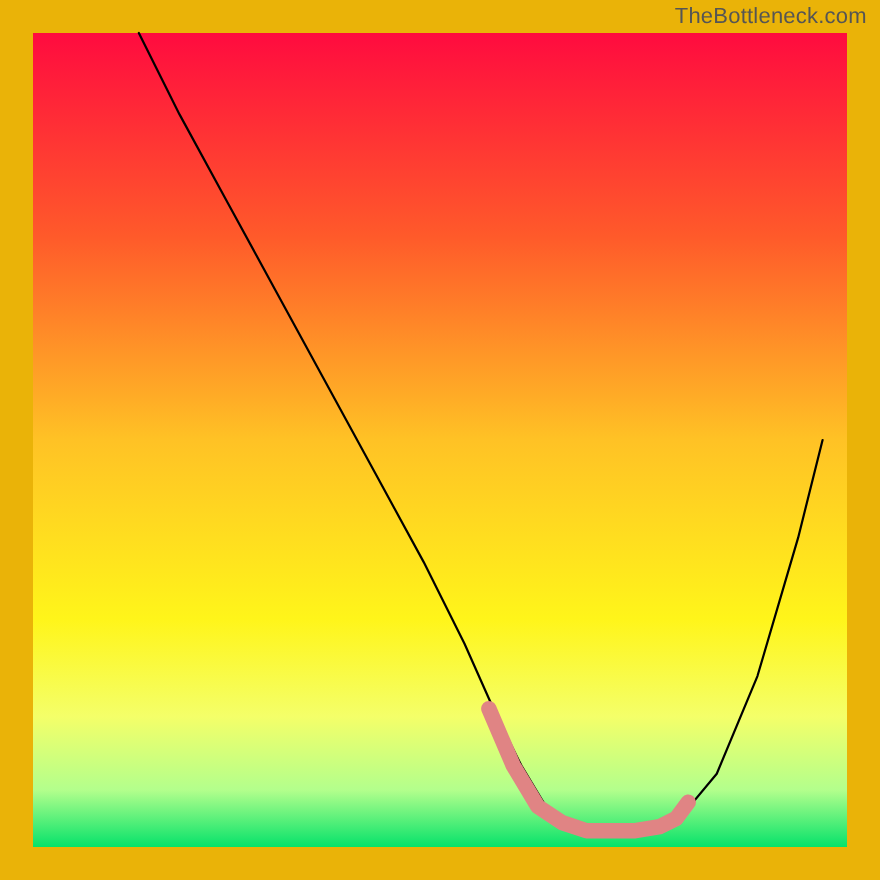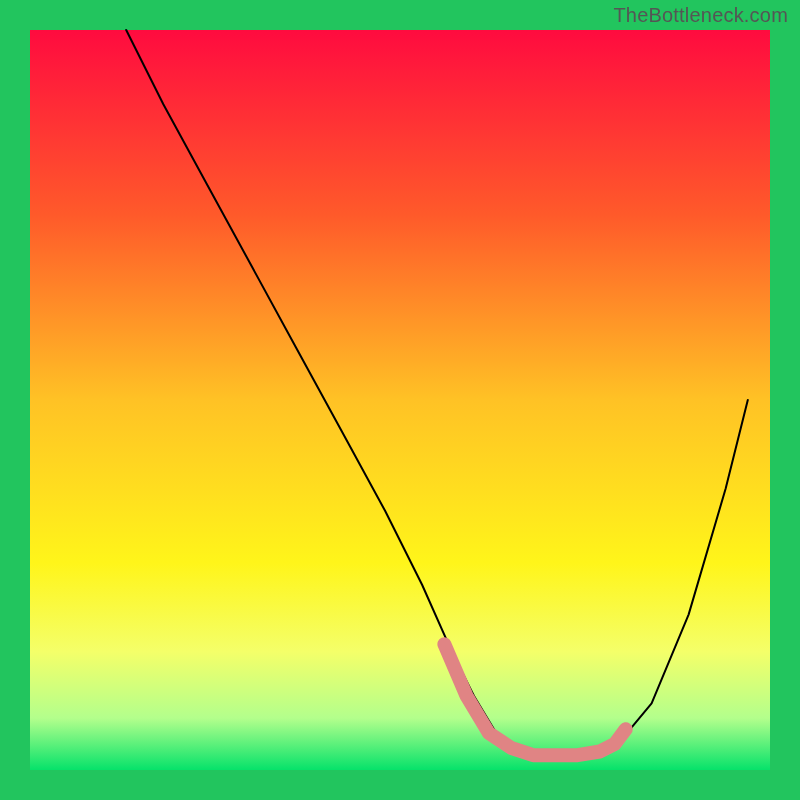--- a/index.html
+++ b/index.html
@@ -8,21 +8,21 @@
     width: 800px;
     height: 800px;
     background: #000;
     overflow: hidden;
     font-family: Arial, Helvetica, sans-serif;
   }
   .stage {
     position: relative;
     width: 800px;
     height: 800px;
-    background: #22c55e;
+    background: #eab308;
   }
   .watermark {
     position: absolute;
     top: 4px;
     right: 12px;
     color: #555;
     font-size: 20px;
     font-weight: 500;
     letter-spacing: 0.2px;
     z-index: 10;

